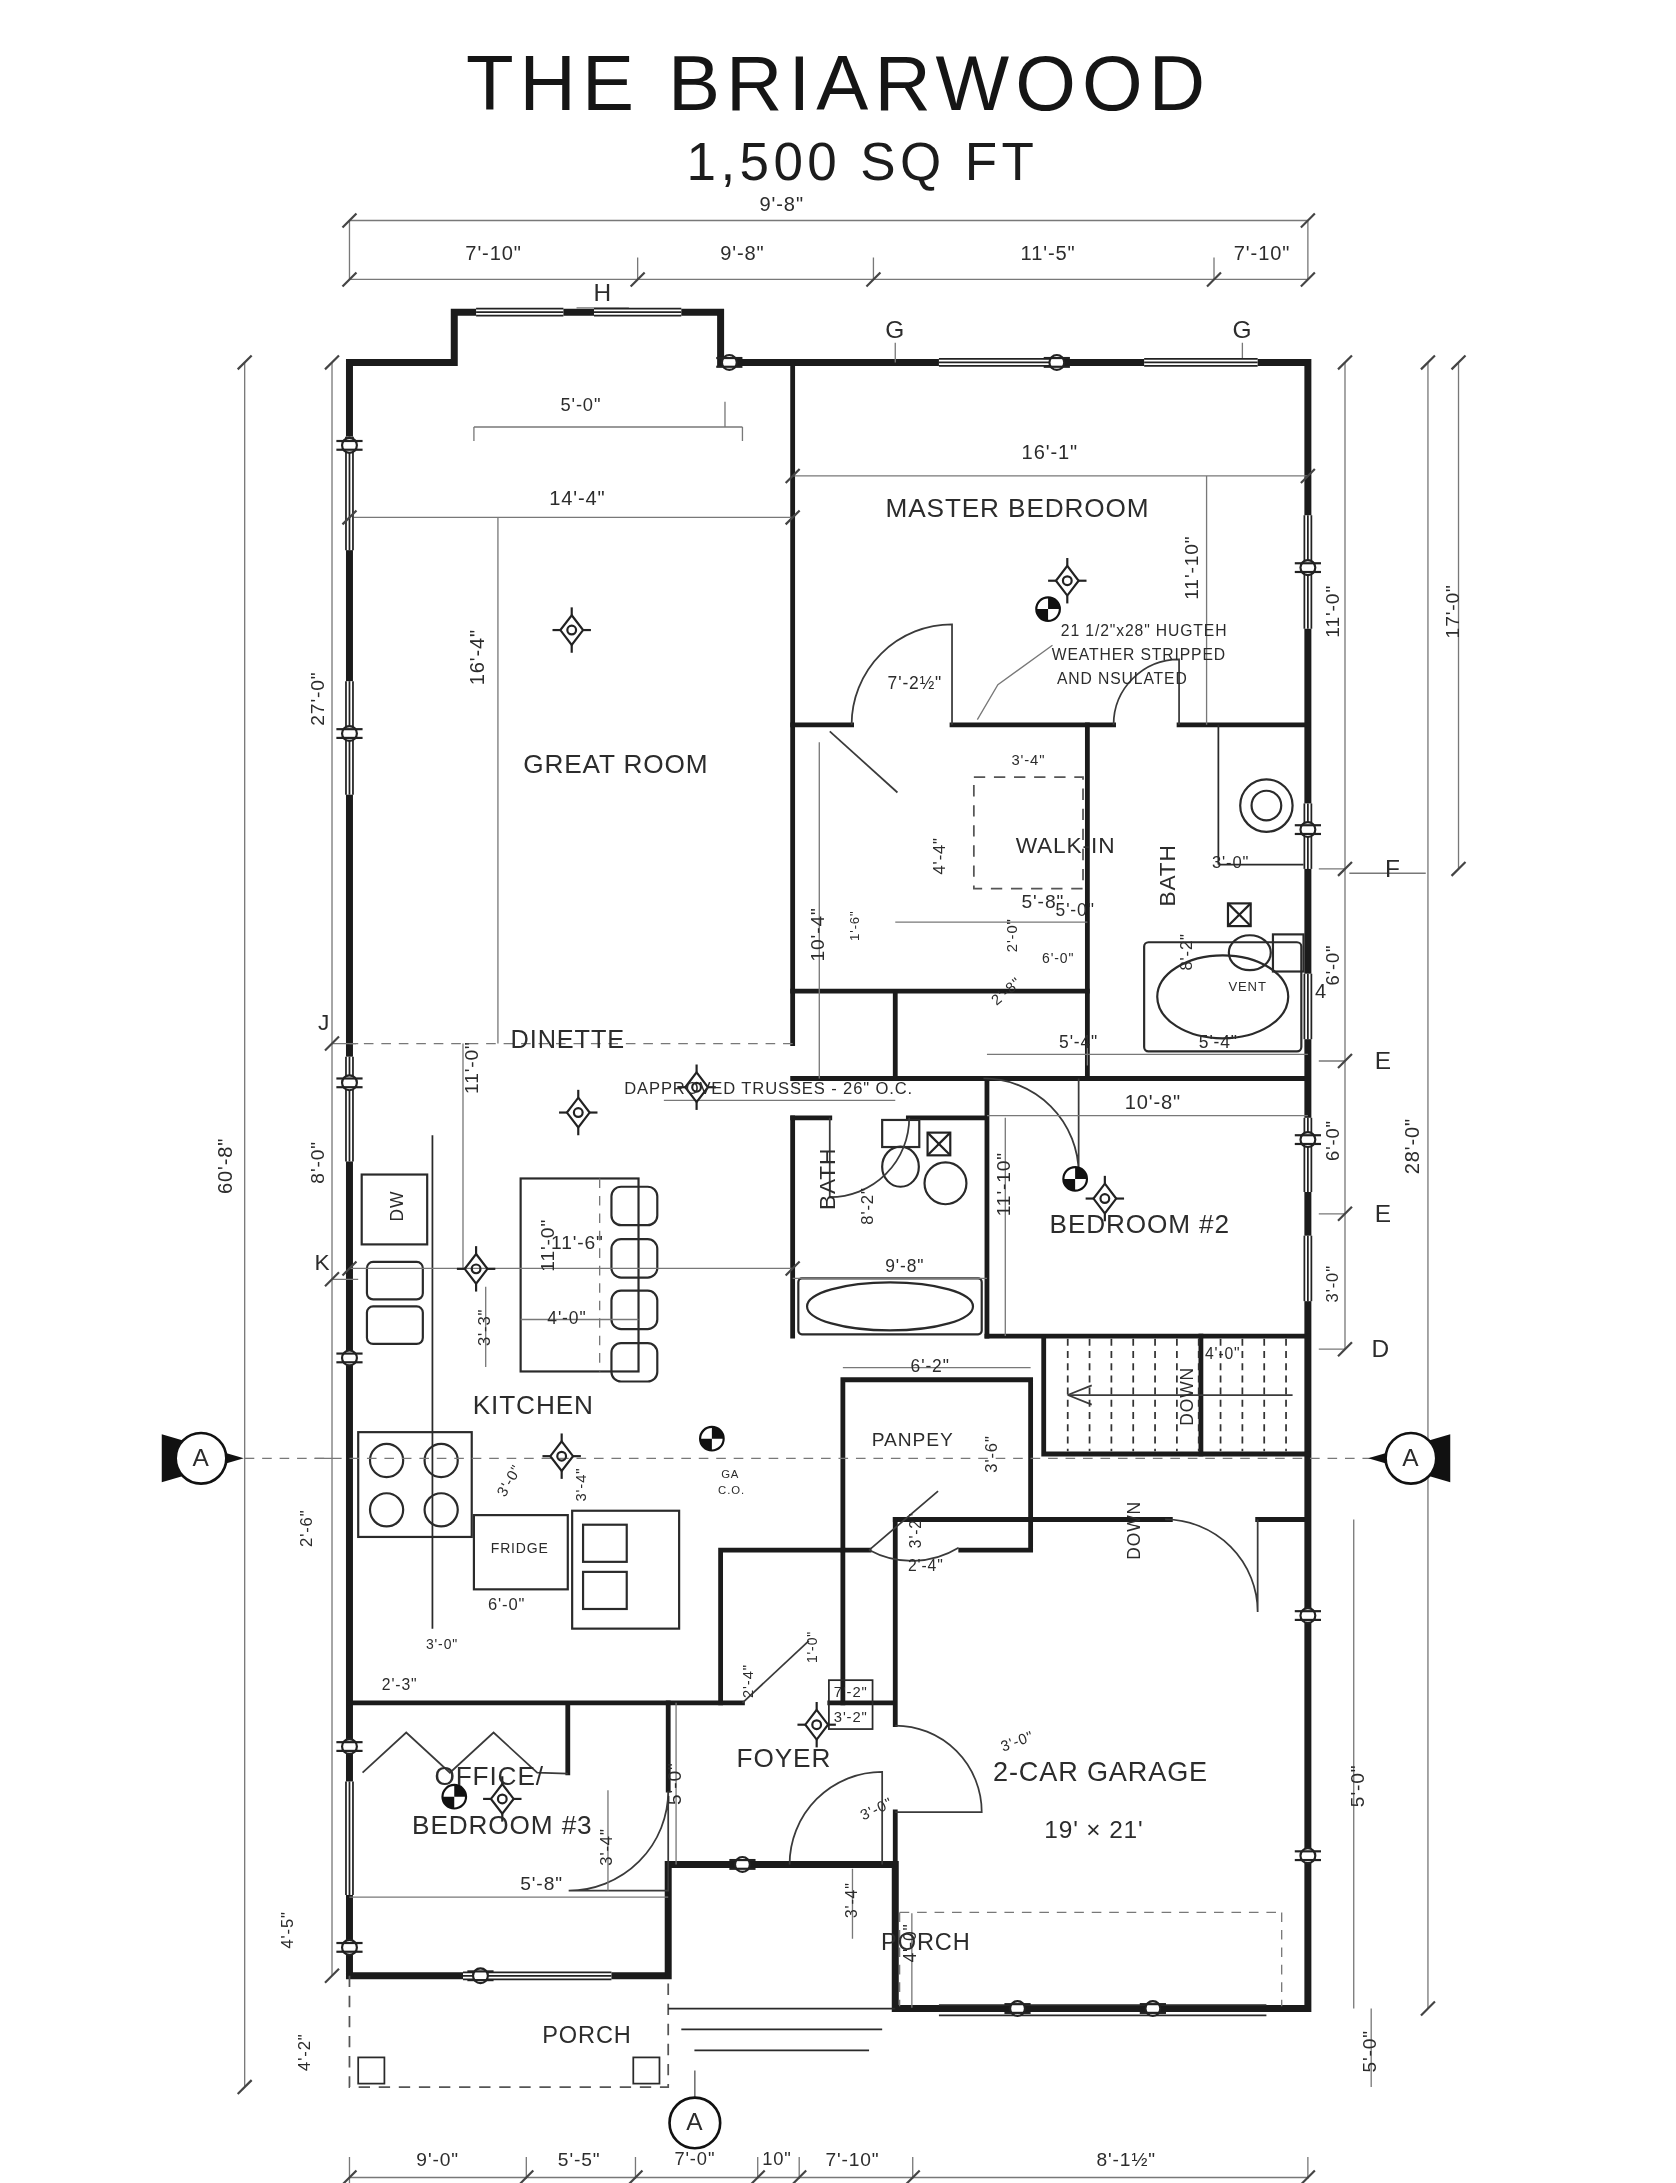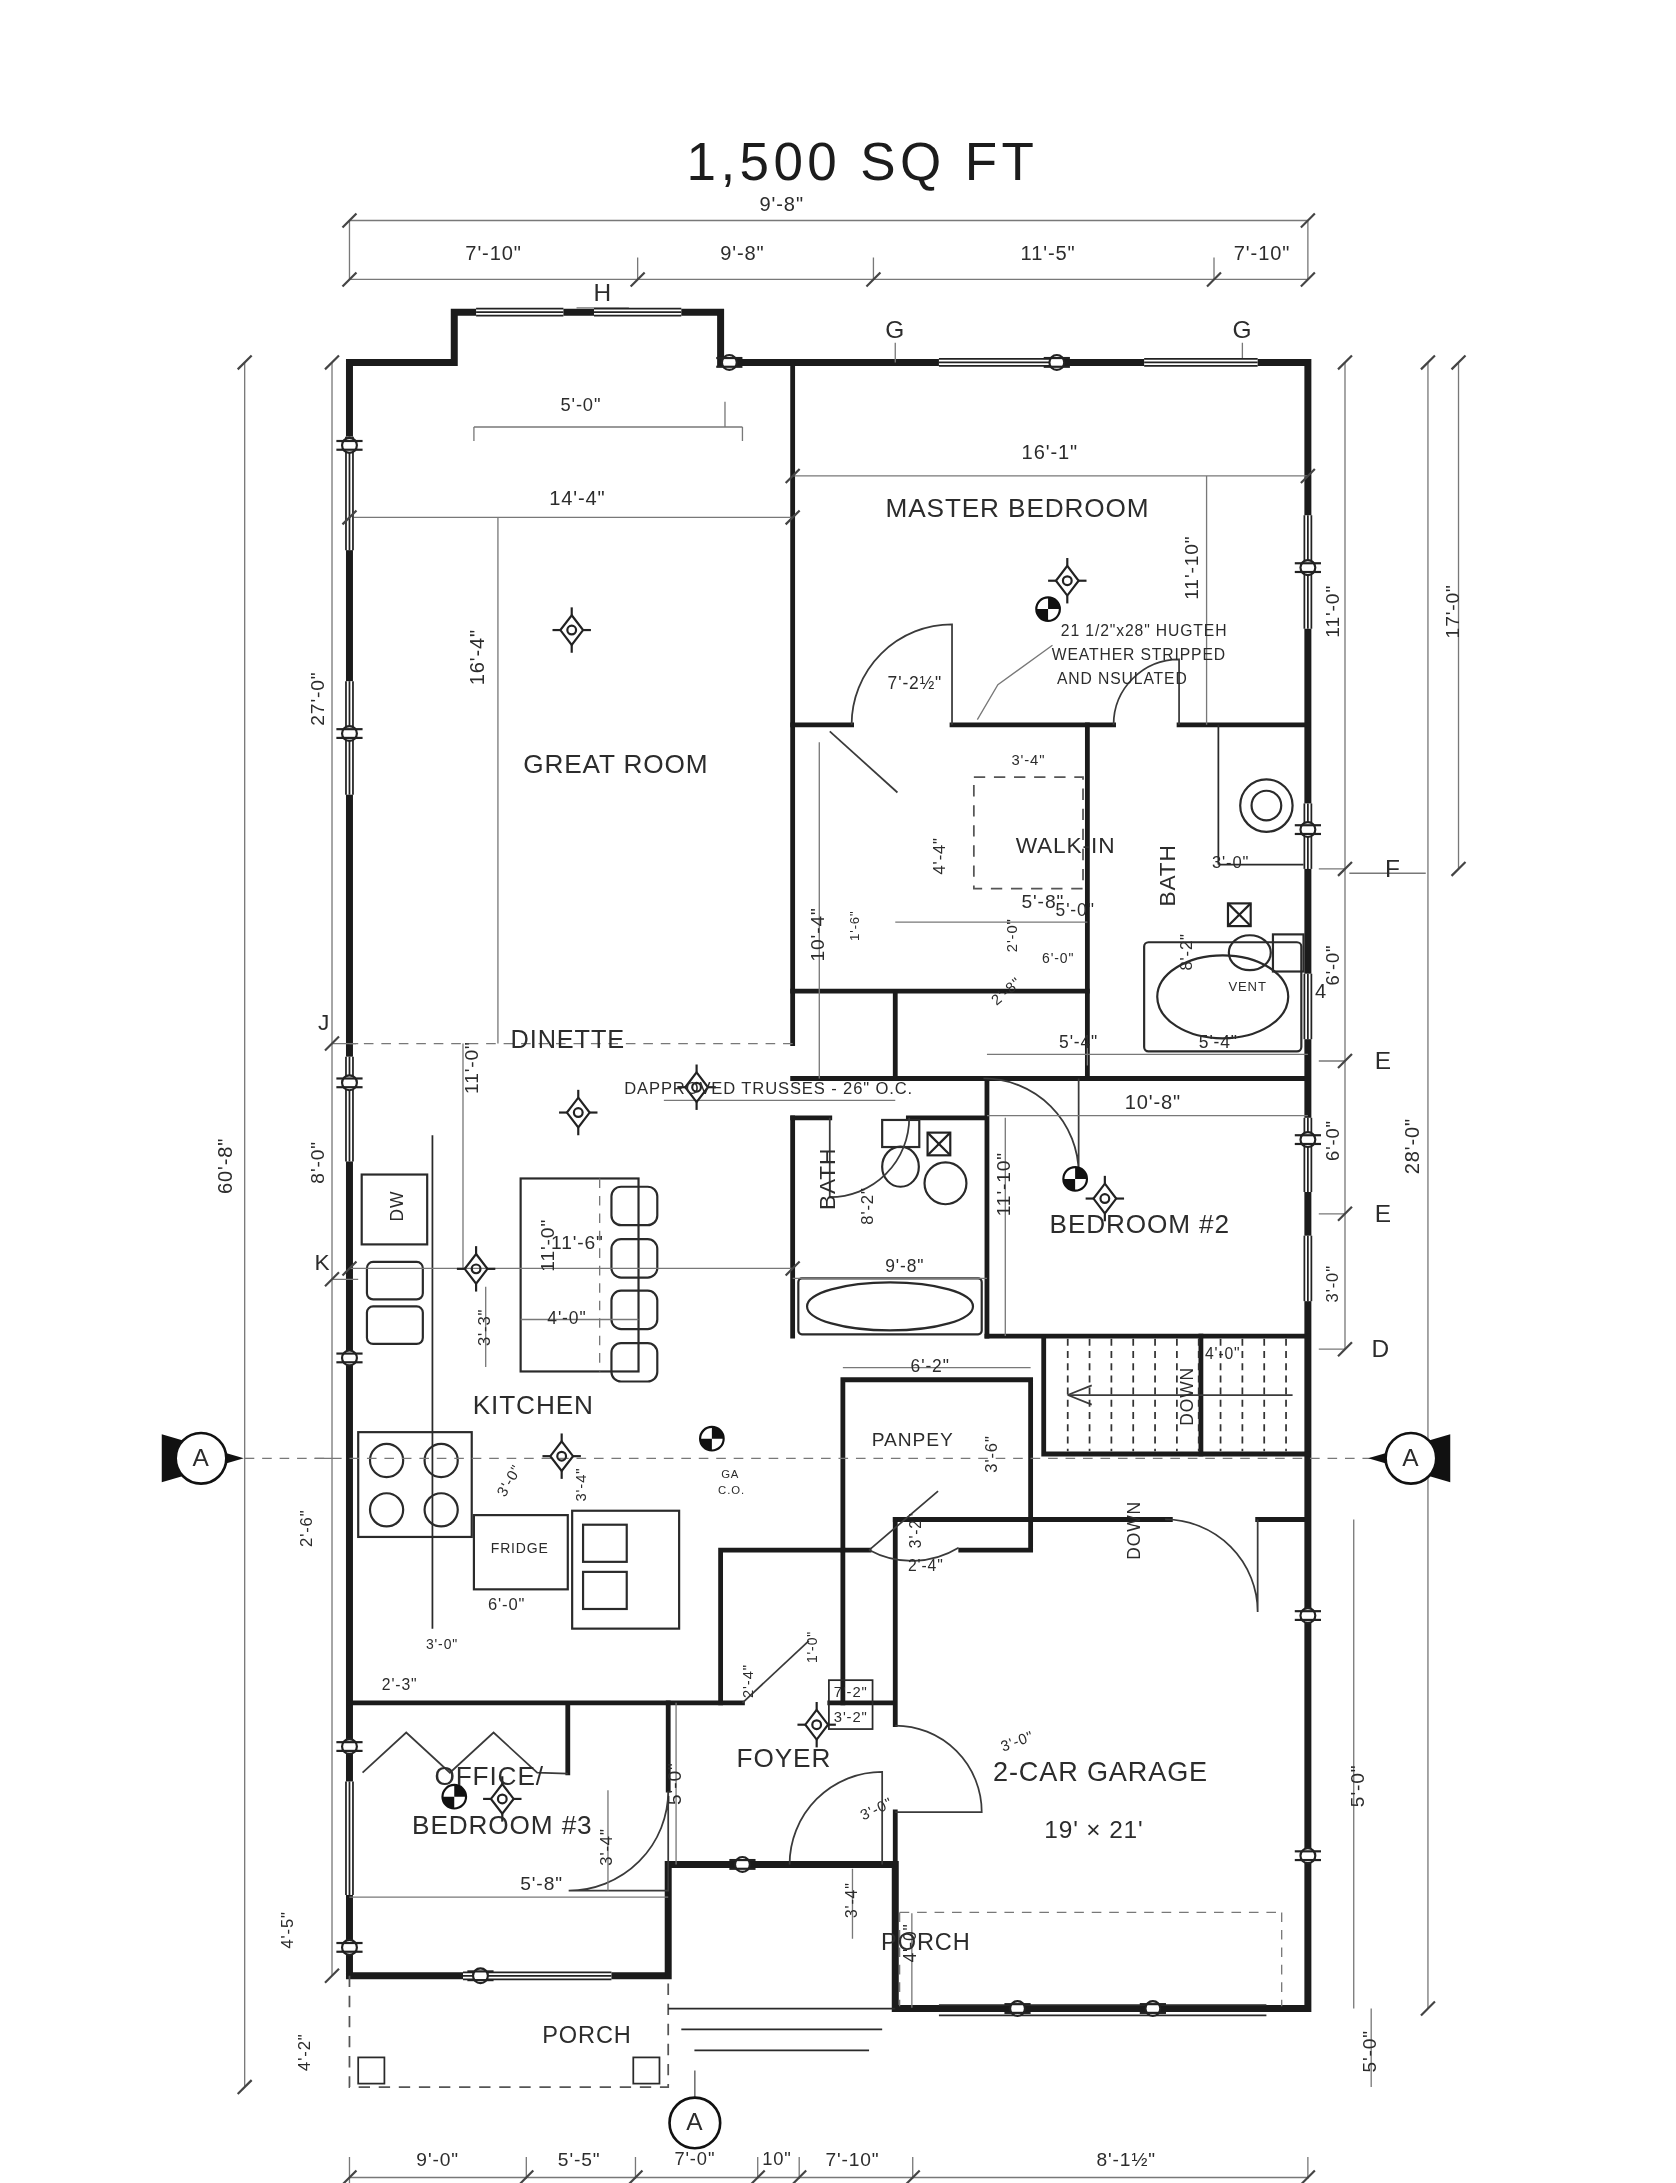--- a/index.html
+++ b/index.html
@@ -18,20 +18,21 @@
   .dash{stroke:#555;stroke-width:4;fill:none;stroke-dasharray:26 20;}
   .dashdim{stroke:#787878;stroke-width:3;fill:none;stroke-dasharray:22 18;}
   .arc{stroke:#3a3a3a;stroke-width:4;fill:none;}
   .plbl{fill:#2c2c2c;text-anchor:middle;dominant-baseline:middle;letter-spacing:2px;}
 </style>
 </head>
 <body>
 
 <div class="page">
 
+  <div class="hdr-title">THE BRIARWOOD</div>
   <div class="hdr-sub">1,500 SQ FT</div>
 
   <svg id="plan" width="1677" height="2515" viewBox="0 0 3840 5760" xmlns="http://www.w3.org/2000/svg">
 
     <defs>
       <g id="outlet">
           <circle r="17" fill="#fff" stroke="#222" stroke-width="5"></circle>
         <line x1="-30" y1="-10" x2="30" y2="-10" stroke="#222" stroke-width="5"></line>
         <line x1="-30" y1="10" x2="30" y2="10" stroke="#222" stroke-width="5"></line>
         </g>

